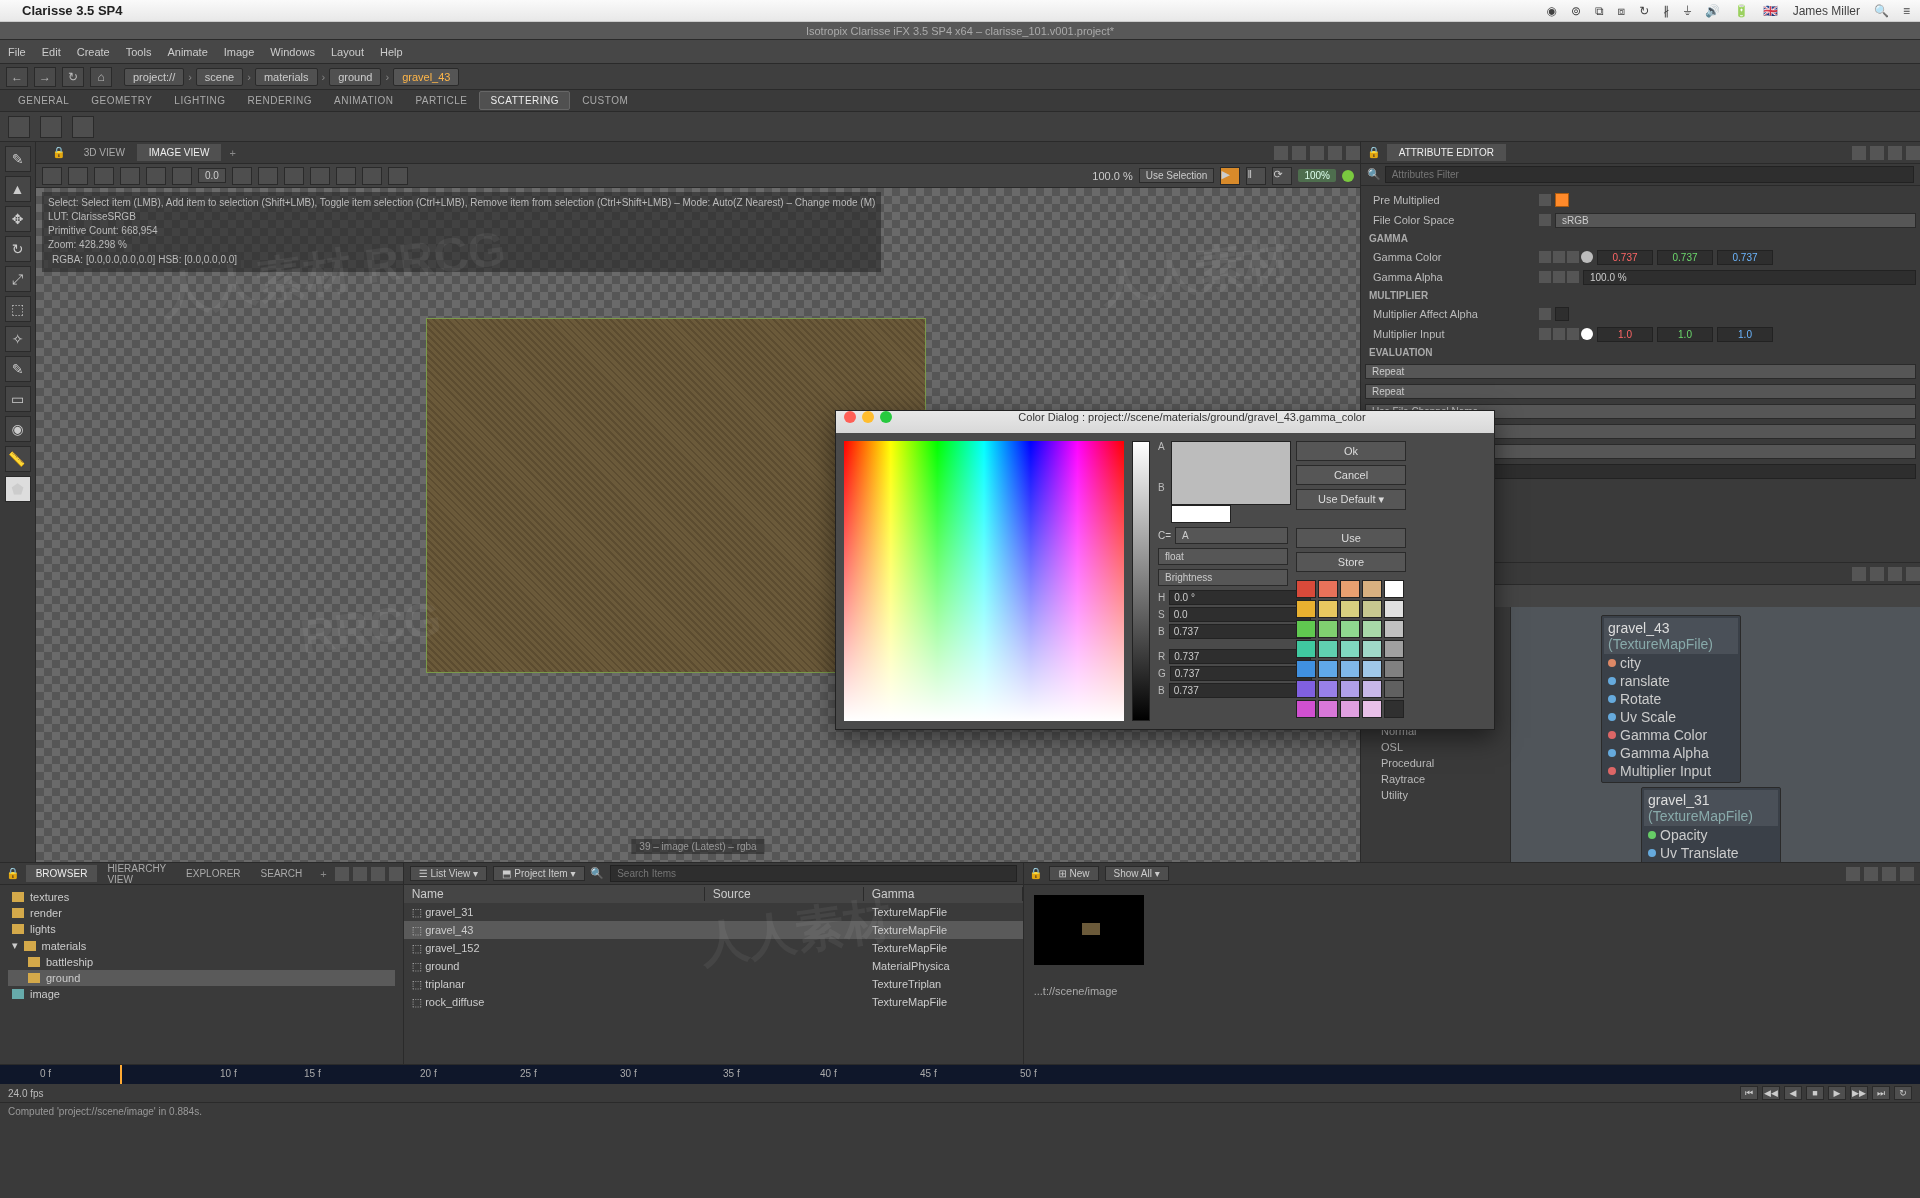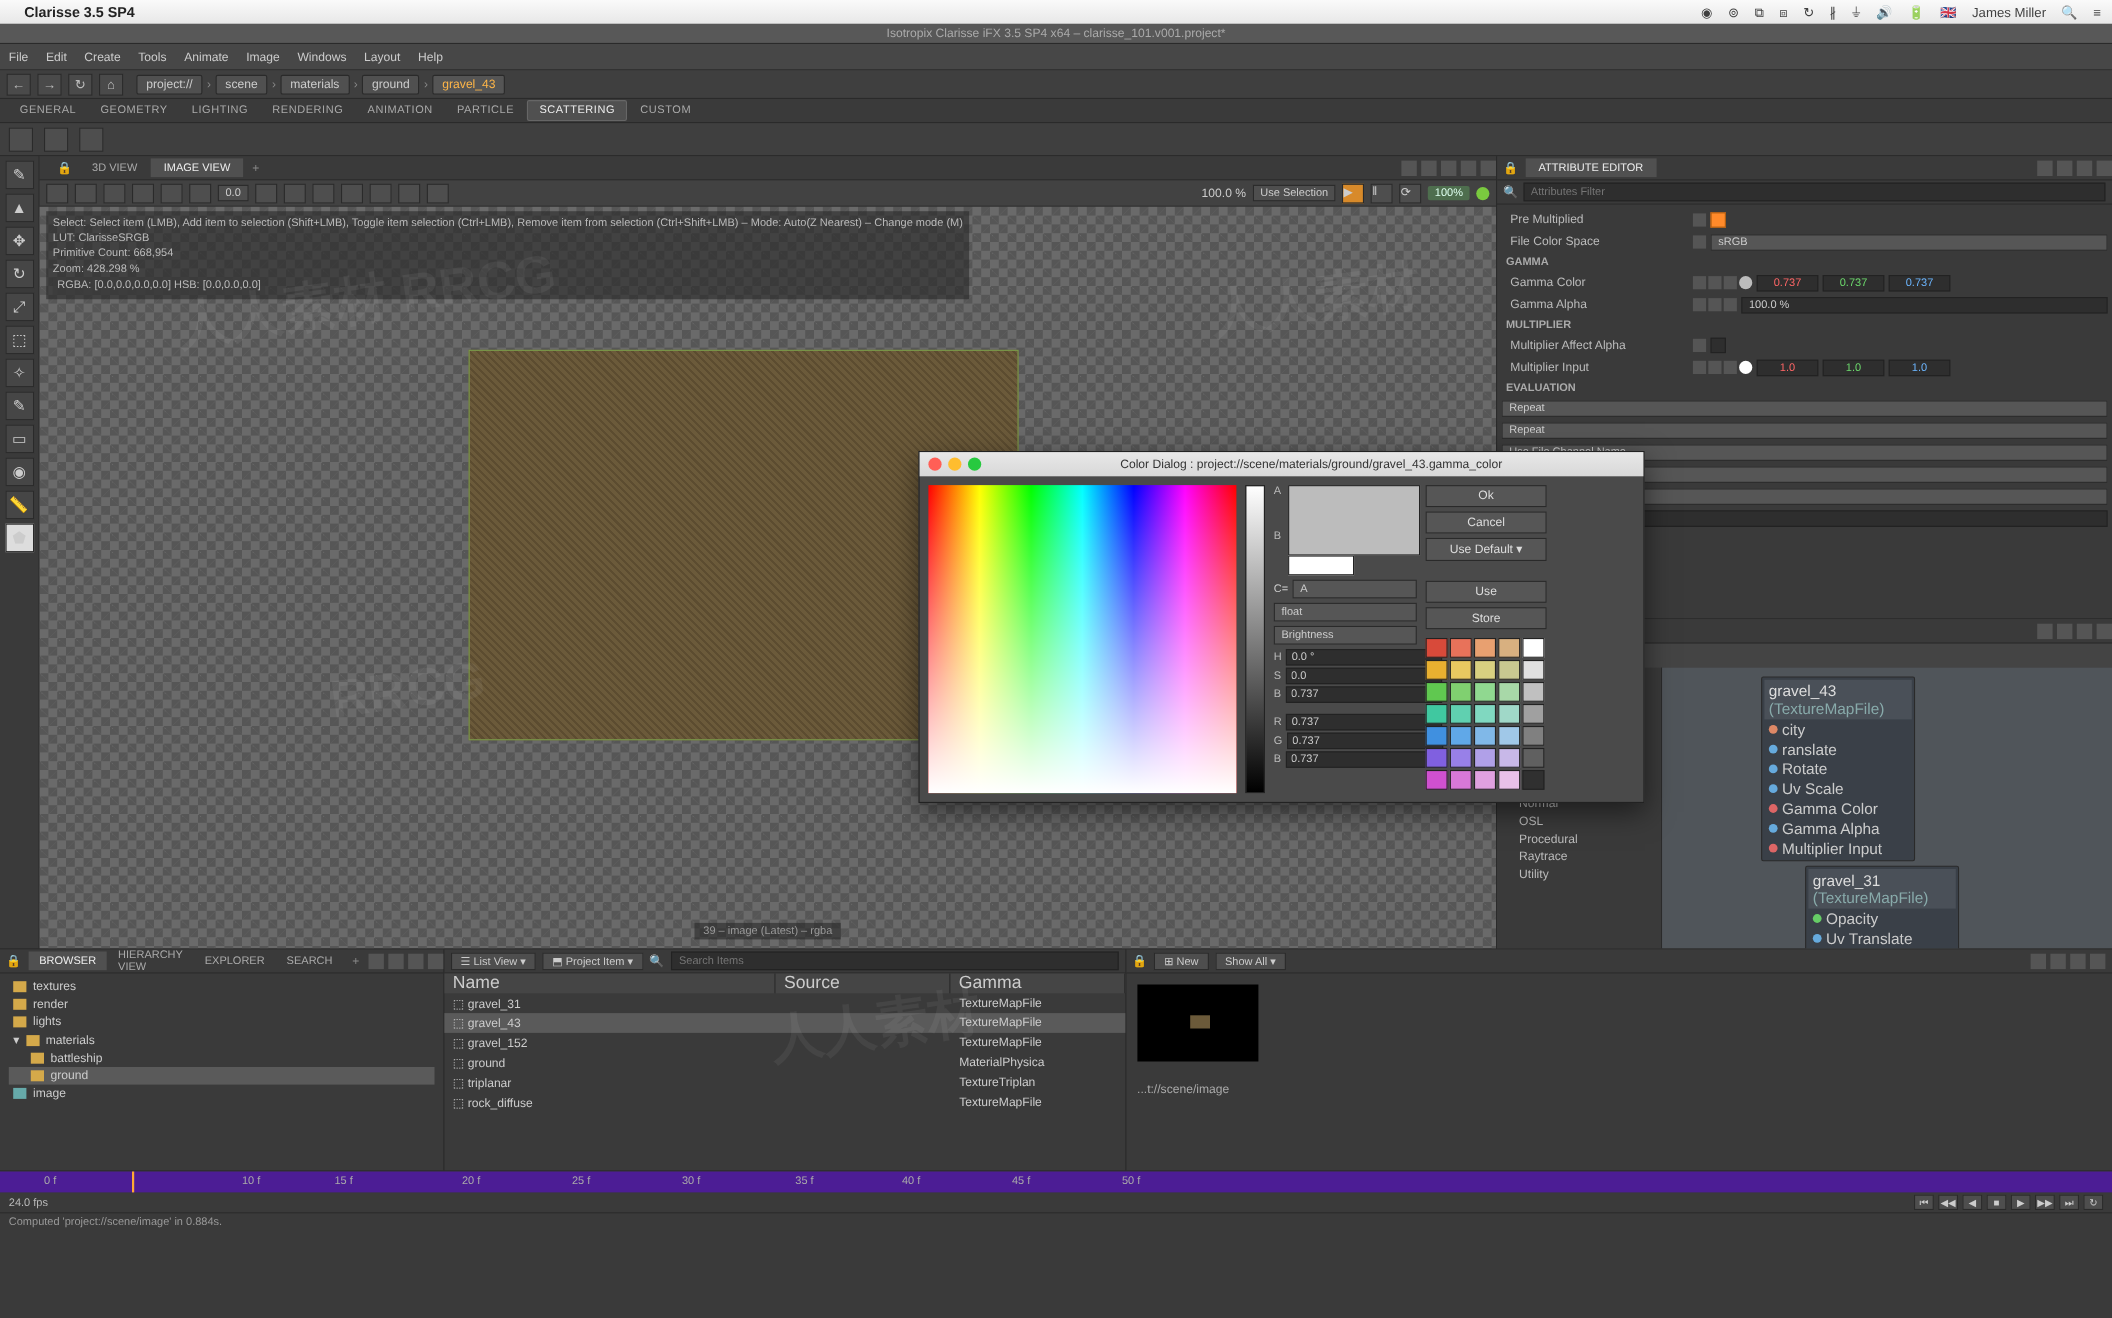--- a/index.html
+++ b/index.html
@@ -109,47 +109,47 @@
 .bp-toolbar input { background: #2e2e2e; border: 1px solid #222; color: #ccc; padding: 2px 6px; font-size: 10px; }
 
 .browser-col { flex: 0 0 370px; border-right: 1px solid #2a2a2a; display: flex; flex-direction: column; }
 .browser-tree { flex: 1; padding: 4px 8px; font-size: 11px; }
 .browser-tree .bti { padding: 2px 4px; display: flex; align-items: center; gap: 6px; }
 .browser-tree .bti.sel { background: #5a5a5a; }
 .folder-icon { width: 12px; height: 10px; background: #d4a94a; display: inline-block; }
 .img-icon { width: 12px; height: 10px; background: #6aa; display: inline-block; }
 
 .list-col { flex: 0 0 620px; border-right: 1px solid #2a2a2a; display: flex; flex-direction: column; }
-.list-header { height: 18px; display: flex; background: #454545; font-size: 16px; align-items: flex-start; }
+.list-header { height: 18px; display: flex; background: #454545; font-size: 12px; align-items: center; }
 .list-header .lh { padding: 0 8px; border-right: 1px solid #2a2a2a; }
 .list-body { flex: 1; }
 .list-row { display: flex; height: 18px; align-items: center; font-size: 11px; }
 .list-row.sel { background: #5a5a5a; }
 .list-row .lc { padding: 0 8px; }
 
 .preview-col { flex: 1; display: flex; flex-direction: column; }
 .preview-body { flex: 1; padding: 10px; }
 .preview-img { width: 110px; height: 70px; background: #000; position: relative; }
 .preview-img .dot { position: absolute; top: 28px; left: 48px; width: 18px; height: 12px; background: #6b5a3a; }
 
 
 .timeline { height: 38px; background: #3a3a3a; border-top: 1px solid #2a2a2a; display: flex; flex-direction: column; }
-.tl-ruler { height: 20px; background: #4c1d95; position: relative; display: flex; align-items: center; padding-left: 41px; }
+.tl-ruler { height: 20px; background: #0f172a; position: relative; display: flex; align-items: center; padding-left: 41px; }
 .tl-tick { position: absolute; font-size: 10px; color: #aaa; top: 3px; }
 .tl-cursor { position: absolute; top: 0; bottom: 0; width: 2px; background: #ffaa33; }
 .tl-controls { height: 18px; display: flex; align-items: center; padding: 0 8px; gap: 10px; background: #3a3a3a; }
 .tl-controls .tc { font-size: 10px; color: #bbb; }
 .tl-controls .playback { margin-left: auto; display: flex; gap: 4px; }
 .tl-controls .pb { width: 18px; height: 14px; background: #4e4e4e; border: 1px solid #2a2a2a; font-size: 9px; display: flex; align-items: center; justify-content: center; }
 
 .status-bar { height: 18px; background: #3a3a3a; border-top: 1px solid #2a2a2a; padding: 0 8px; font-size: 10px; color: #999; display: flex; align-items: center; }
 
 
 .color-dialog { position: absolute; top: 410px; left: 835px; width: 660px; background: #4a4a4a; border: 1px solid #222; box-shadow: 0 8px 24px rgba(0,0,0,.5); }
-.cd-title { height: 22px; background: linear-gradient(#e8e8e8,#d8d8d8); display: flex; align-items: center; padding: 0 8px; font-size: 11px; color: #333; }
+.cd-title { height: 22px; background: linear-gradient(#e8e8e8,#d8d8d8); display: flex; padding: 0 8px; font-size: 11px; color: #333; }
 .cd-title .mac-btn { width: 12px; height: 12px; border-radius: 50%; margin-right: 6px; }
 .cd-body { padding: 8px; display: flex; gap: 8px; }
 .cd-spectrum { width: 280px; height: 280px; background: linear-gradient(to bottom, rgba(255,255,255,0), #fff), linear-gradient(to right, #ff0000,#ffff00,#00ff00,#00ffff,#0000ff,#ff00ff,#ff0000); position: relative; }
 .cd-vslider { width: 18px; height: 280px; background: linear-gradient(to bottom,#fff,#000); border: 1px solid #222; }
 .cd-mid { display: flex; flex-direction: column; gap: 4px; font-size: 10px; width: 130px; }
 .cd-swatch-pair { display: flex; gap: 0; }
 .cd-swatch-pair .sw { width: 60px; height: 50px; border: 1px solid #222; }
 .cd-sel { background: #565656; border: 1px solid #2a2a2a; padding: 2px 6px; color: #ccc; }
 .cd-nums { display: flex; flex-direction: column; gap: 2px; }
 .cd-nums .nr { display: flex; align-items: center; gap: 4px; }

